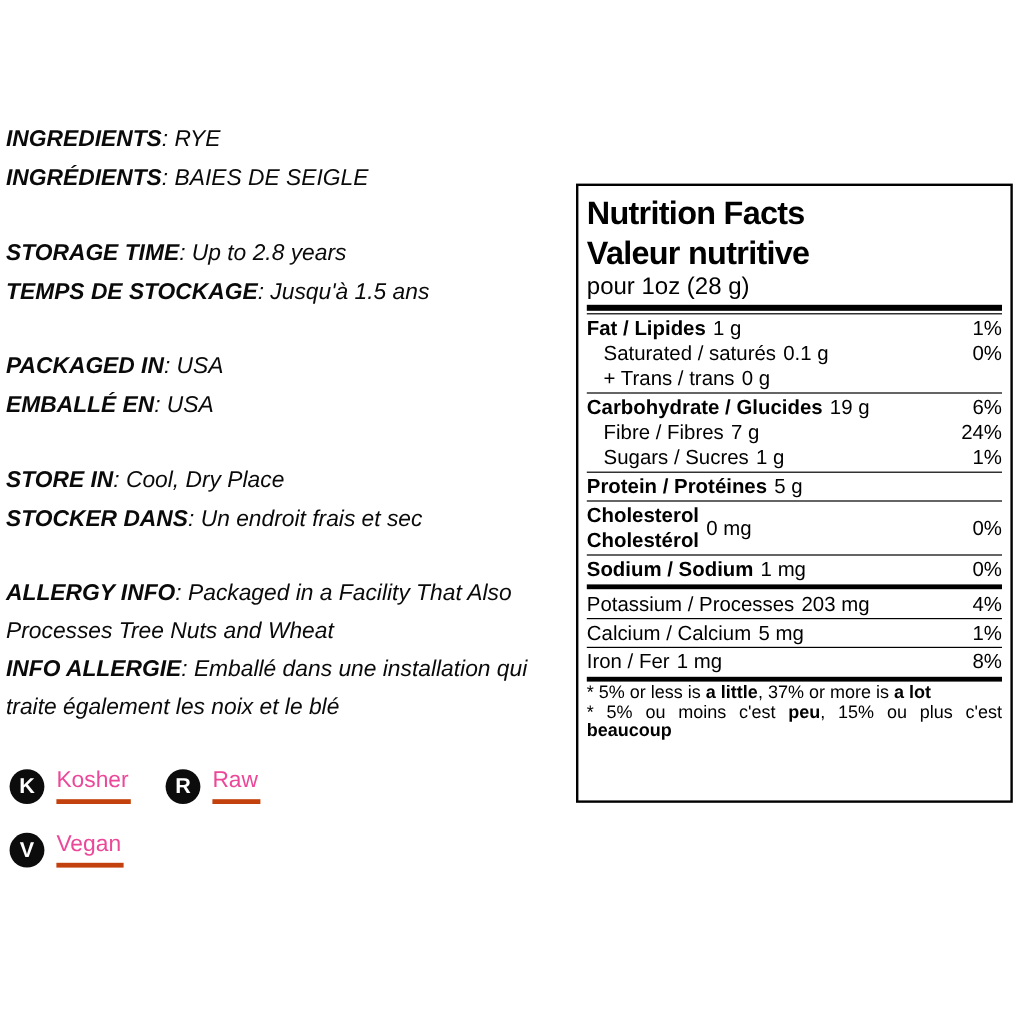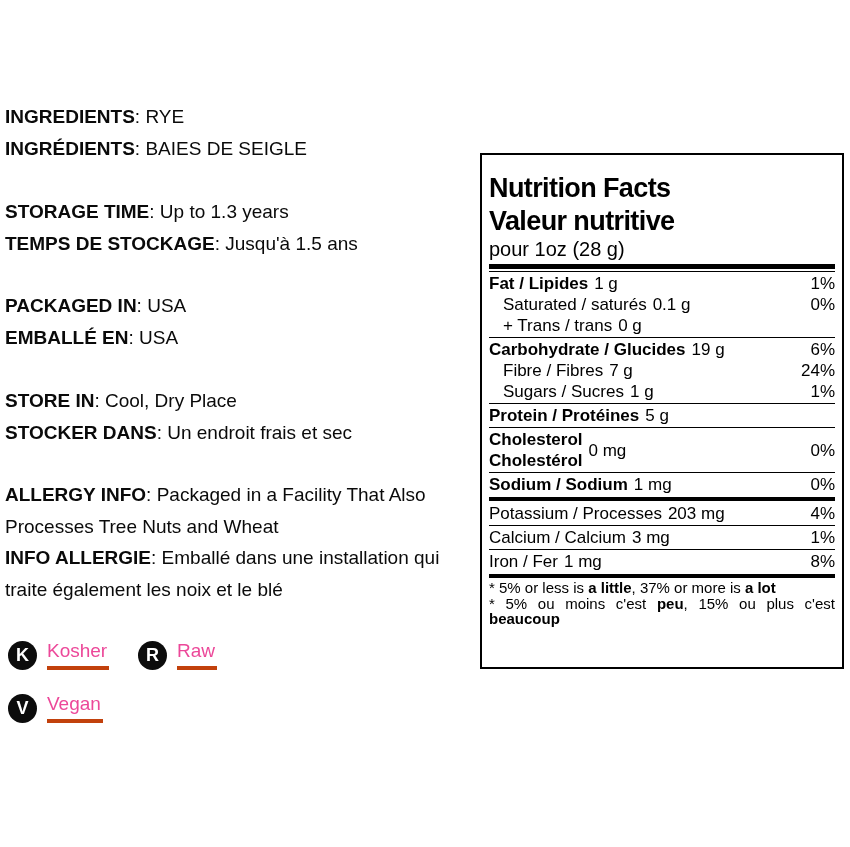--- a/index.html
+++ b/index.html
@@ -1,36 +1,36 @@
 <!DOCTYPE html>
 <html><head>
 <meta charset="utf-8">
 <style>
   html,body{margin:0;padding:0;background:#fff;}
   .canvas{position:relative;width:850px;height:847px;background:#ffffff;overflow:hidden;
           font-family:"Liberation Sans", sans-serif;color:#000;}
 
   
   .info-col{position:absolute;left:0;top:0;width:470px;height:847px;}
-  .info-group{position:absolute;left:5px;width:452px;font-size:19px;line-height:31.7px;color:#0a0a0a;}
+  .info-group{position:absolute;left:5px;width:452px;font-size:19px;line-height:31.7px;color:#0a0a0a;font-style:italic;}
   .g0{top:101px}.g1{top:196px}.g2{top:290px}.g3{top:385px}.g4{top:479px}
   .info-label{font-weight:700;}
 
   
   .badge{position:absolute;display:flex;align-items:center;}
   .badge-0{left:8px;top:640px}.badge-1{left:138px;top:640px}.badge-2{left:8px;top:693px}
   .badge .circle{width:29px;height:29px;border-radius:50%;background:#0c0c0c;color:#fff;
                  font-weight:700;font-size:18px;display:flex;align-items:center;justify-content:center;
                  flex:0 0 29px;}
   .badge .blabel{margin-left:10px;font-size:19px;color:#ec4899;
                  border-bottom:4px solid #c2410c;padding:0 2px 4px 0;}
 
   
   .nft{position:absolute;left:480px;top:153px;width:364px;height:516px;border:2px solid #000;
-       box-sizing:border-box;padding:17px 7px 4px 7px;background:#fff;}
+       box-sizing:border-box;padding:7px 7px 4px 7px;background:#fff;}
   .nft-title{font-size:27px;font-weight:700;line-height:33px;letter-spacing:-0.6px;white-space:nowrap;}
   .nft-serving{font-size:20px;line-height:22px;}
   .bar{background:#000;height:5px;margin:4px 0 2px 0;}
   .bar.mid{height:4px;margin:2px 0;}
 
   .cal-row{display:flex;justify-content:space-between;align-items:flex-start;margin-top:1px;}
   .cal-left{display:flex;flex-direction:column;width:fit-content;}
   .cal-text{font-size:26px;font-weight:700;line-height:27px;border-bottom:2px solid #000;padding-bottom:1px;}
   .cal-thick{height:3px;background:#000;margin-top:2px;}
   .dv-head{font-size:15px;font-weight:700;text-align:right;line-height:18px;padding-top:2px;}
@@ -51,21 +51,21 @@
 <body>
 
 <div class="canvas">
 
   <div class="info-col">
       <div class="info-group g0">
         <div><span class="info-label">INGREDIENTS</span><span class="info-value">: RYE</span></div>
         <div><span class="info-label">INGRÉDIENTS</span><span class="info-value">: BAIES DE SEIGLE</span></div>
       </div>
       <div class="info-group g1">
-        <div><span class="info-label">STORAGE TIME</span><span class="info-value">: Up to 1.3 years</span></div>
+        <div><span class="info-label">STORAGE TIME</span><span class="info-value">: Up to 2.8 years</span></div>
         <div><span class="info-label">TEMPS DE STOCKAGE</span><span class="info-value">: Jusqu'à 1.5 ans</span></div>
       </div>
       <div class="info-group g2">
         <div><span class="info-label">PACKAGED IN</span><span class="info-value">: USA</span></div>
         <div><span class="info-label">EMBALLÉ EN</span><span class="info-value">: USA</span></div>
       </div>
       <div class="info-group g3">
         <div><span class="info-label">STORE IN</span><span class="info-value">: Cool, Dry Place</span></div>
         <div><span class="info-label">STOCKER DANS</span><span class="info-value">: Un endroit frais et sec</span></div>
       </div>
@@ -151,21 +151,21 @@
         </div>
         <div class="bar mid"></div>
         <div class="nrow">
           <span>Potassium / Processes</span>
           <span class="namount">203 mg</span>
           <span class="ndv">4%</span>
         </div>
         <div class="sep-thin"></div>
         <div class="nrow">
           <span>Calcium / Calcium</span>
-          <span class="namount">3 mg</span>
+          <span class="namount">5 mg</span>
           <span class="ndv">1%</span>
         </div>
         <div class="sep-thin"></div>
         <div class="nrow">
           <span>Iron / Fer</span>
           <span class="namount">1 mg</span>
           <span class="ndv">8%</span>
         </div>
       </div>
 

